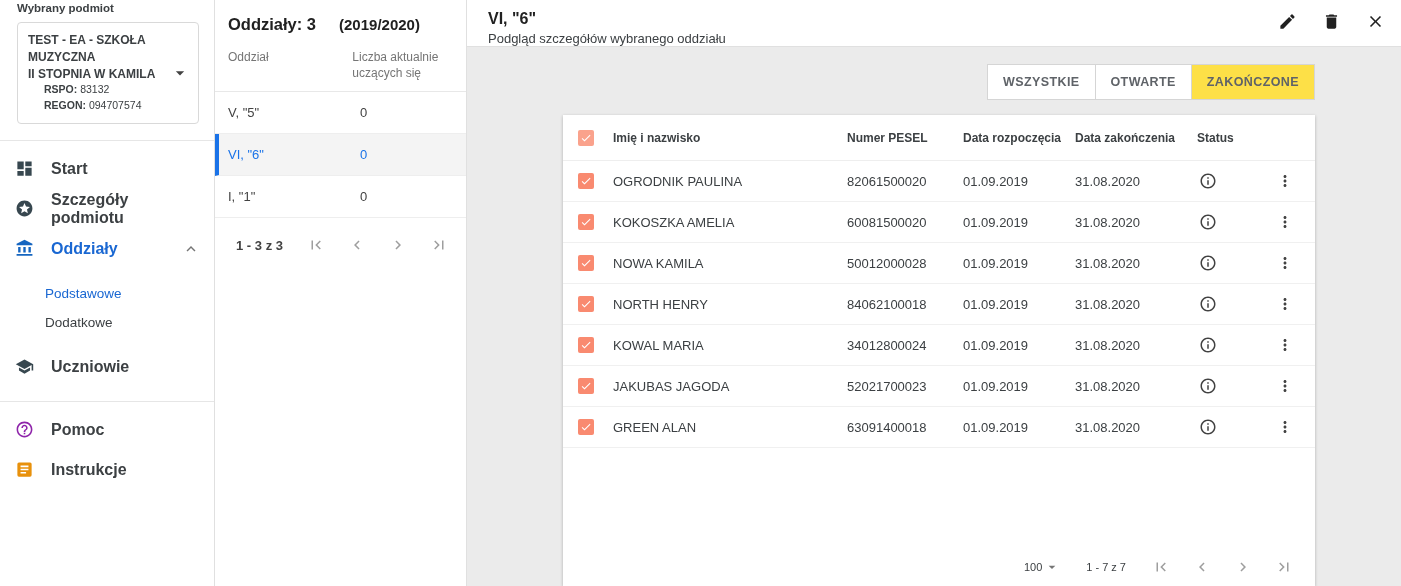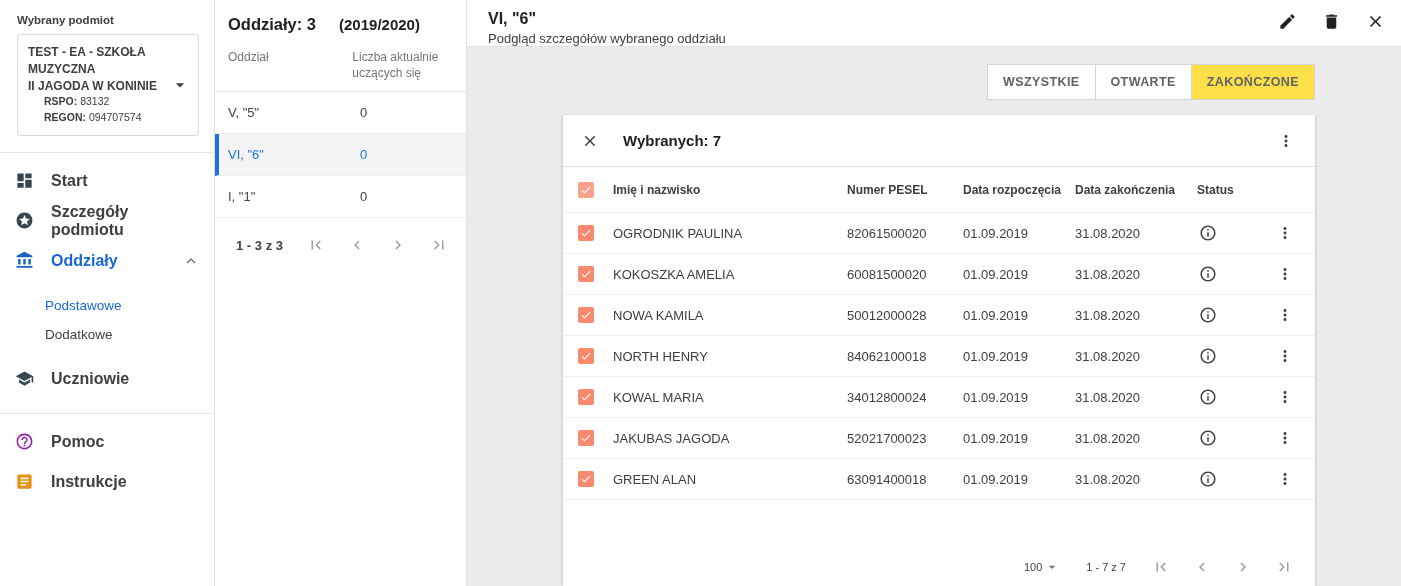--- a/index.html
+++ b/index.html
@@ -13,21 +13,21 @@
   .icon { display: inline-block; flex: none; }
   svg { display: block; }
 
   
   .sidebar {
     width: 215px; height: 100%;
     background: #fff;
     border-right: 1px solid #e0e0e0;
     flex: none;
   }
-  .entity-label { font-size: 11.5px; font-weight: 700; color: #3c4043; padding: 14px 16px 8px 17px; }
+  .entity-label { font-size: 11.5px; font-weight: 700; color: #3c4043; padding: 2px 16px 8px 17px; }
   .entity-box {
     margin: 0 15px 0 17px;
     border: 1px solid #d9d9d9; border-radius: 4px;
     background: #fff;
     padding: 9px 26px 9px 10px;
     position: relative;
     cursor: pointer;
   }
   .entity-name { font-size: 12px; font-weight: 700; color: #3c4043; line-height: 1.4; }
   .entity-meta { font-size: 10.5px; color: #3c4043; line-height: 1.5; }
@@ -173,21 +173,21 @@
   .page-size { display: flex; align-items: center; gap: 2px; cursor: pointer; }
 </style>
 </head>
 <body>
 
 <aside class="sidebar">
   <div class="entity-label">Wybrany podmiot</div>
   <div class="entity-box">
     <div class="entity-name">
       <span>TEST - EA - SZKOŁA MUZYCZNA</span><br>
-      <span>II JAGODA W KONINIE</span>
+      <span>II STOPNIA W KAMILA</span>
     </div>
     <div class="entity-meta">
       <b>RSPO:</b> <span>83132</span>
     </div>
     <div class="entity-meta">
       <b>REGON:</b> <span>094707574</span>
     </div>
     <span class="icon entity-caret">
       <svg width="20" height="20" viewBox="0 0 24 24" fill="#424242">
           <path d="M7 10l5 5 5-5z"></path>
@@ -349,33 +349,20 @@
           <span>OTWARTE</span>
         </button>
 
         <button class="filter-btn active">
           <span>ZAKOŃCZONE</span>
         </button>
 
     </div>
 
     <div class="card">
-      <div class="card-header">
-        <span class="icon close">
-          <svg width="18" height="18" viewBox="0 0 24 24" fill="#424242">
-              <path d="M19 6.41 17.59 5 12 10.59 6.41 5 5 6.41 10.59 12 5 17.59 6.41 19 12 13.41 17.59 19 19 17.59 13.41 12z"></path>
-            </svg>
-        </span>
-        <span class="card-title">Wybranych: 7</span>
-        <span class="icon kebab">
-          <svg width="18" height="18" viewBox="0 0 24 24" fill="#424242">
-              <path d="M12 8c1.1 0 2-.9 2-2s-.9-2-2-2-2 .9-2 2 .9 2 2 2zm0 2c-1.1 0-2 .9-2 2s.9 2 2 2 2-.9 2-2-.9-2-2-2zm0 6c-1.1 0-2 .9-2 2s.9 2 2 2 2-.9 2-2-.9-2-2-2z"></path>
-            </svg>
-        </span>
-      </div>
 
       <div class="grid-row grid-head">
         <span class="checkbox light">
           <svg width="12" height="12" viewBox="0 0 24 24" fill="#fff">
               <path d="M9 16.17 4.83 12l-1.42 1.41L9 19 21 7l-1.41-1.41z"></path>
             </svg>
         </span>
         <span>Imię i nazwisko</span>
         <span>Numer PESEL</span>
         <span>Data rozpoczęcia</span>

